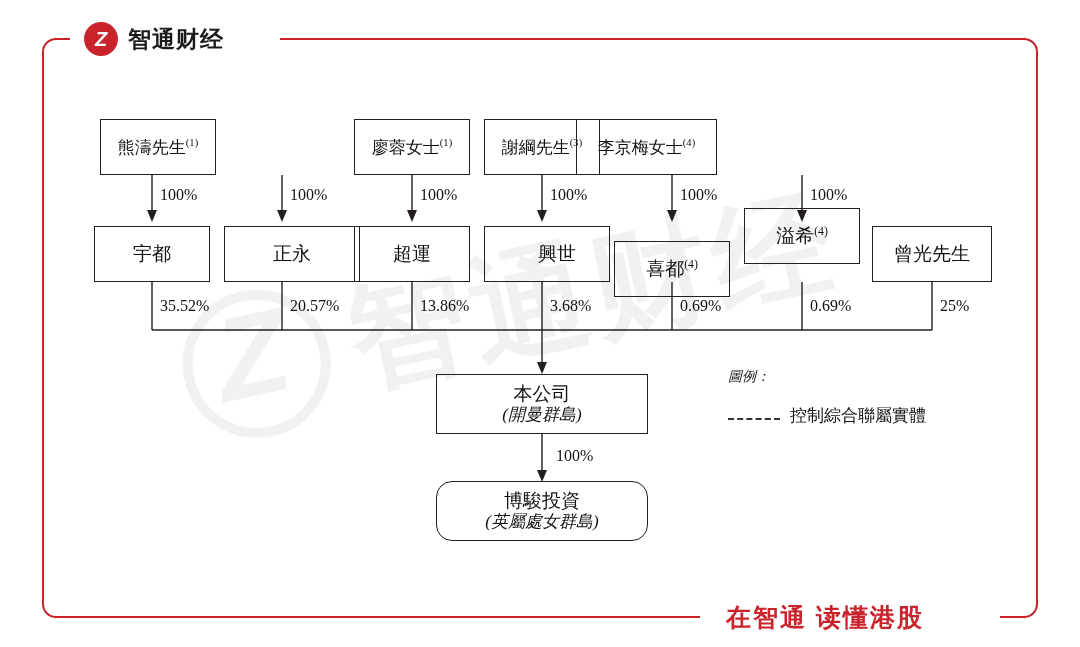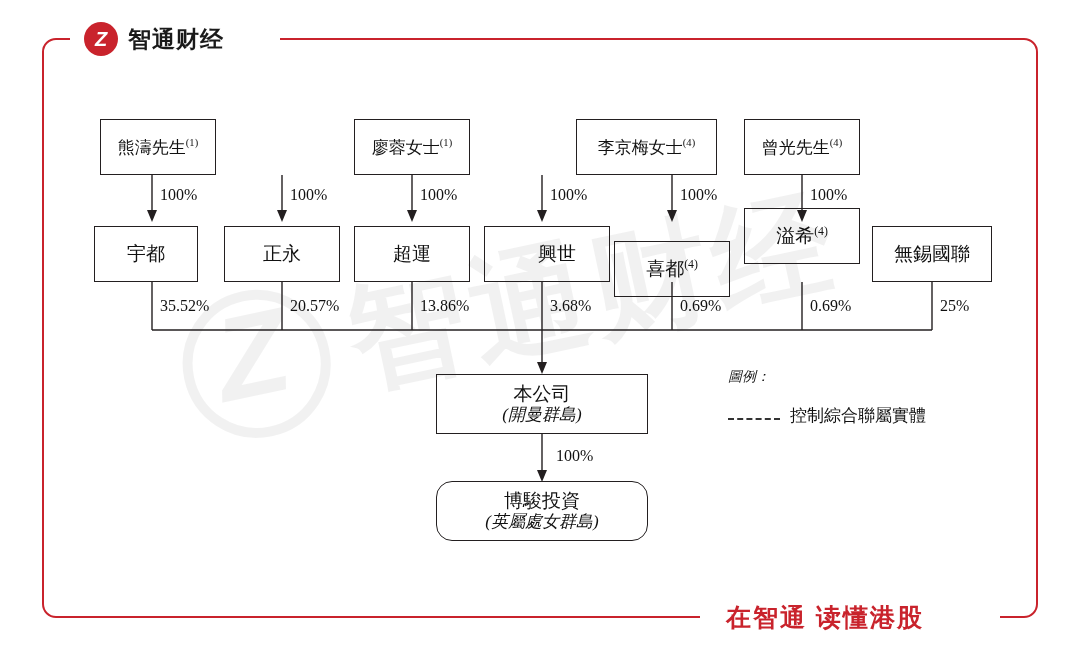--- a/index.html
+++ b/index.html
@@ -257,54 +257,54 @@
       <polygon points="542,482 537,470 547,470"></polygon>
     </g>
   </svg>
 
   <div class="node tier1" style="left:94px; top:119px; width:116px;margin-left:6px;">
     <div><span>熊濤先生</span><span class="sup">(1)</span></div>
   </div>
   <div class="node tier1" style="left:354px; top:119px; width:116px;">
     <div><span>廖蓉女士</span><span class="sup">(1)</span></div>
   </div>
+  <div class="node tier1" style="left:484px; top:119px; width:116px;">
+    <div><span>謝綱先生</span><span class="sup">(3)</span></div>
+  </div>
   <div class="node tier1" style="left:576px; top:119px; width:141px;">
     <div><span>李京梅女士</span><span class="sup">(4)</span></div>
-  </div>
-  <div class="node tier1" style="left:744px; top:119px; width:116px;">
-    <div><span>曾光先生</span><span class="sup">(4)</span></div>
   </div>
 
   <div class="pct" style="left:160px; top:186px;">100%</div>
   <div class="pct" style="left:290px; top:186px;">100%</div>
   <div class="pct" style="left:420px; top:186px;">100%</div>
   <div class="pct" style="left:550px; top:186px;">100%</div>
   <div class="pct" style="left:680px; top:186px;">100%</div>
   <div class="pct" style="left:810px; top:186px;">100%</div>
 
-  <div class="node tier2" style="left:94px; top:226px; width:104px;">
+  <div class="node tier2" style="left:94px; top:226px; width:116px;">
     <div><span>宇都</span><span class="sup"></span></div>
   </div>
-  <div class="node tier2" style="left:224px; top:226px; width:116px;">
+  <div class="node tier2" style="left:224px; top:226px; width:136px;">
     <div><span>正永</span><span class="sup"></span></div>
   </div>
   <div class="node tier2" style="left:354px; top:226px; width:116px;">
     <div><span>超運</span><span class="sup"></span></div>
   </div>
   <div class="node tier2" style="left:484px; top:226px; width:126px;padding-left:20px;">
     <div><span>興世</span><span class="sup"></span></div>
   </div>
   <div class="node tier2" style="left:614px; top:226px; width:116px;margin-top:15px;">
     <div><span>喜都</span><span class="sup">(4)</span></div>
   </div>
   <div class="node tier2" style="left:744px; top:208px; width:116px;">
     <div><span>溢希</span><span class="sup">(4)</span></div>
   </div>
   <div class="node tier2" style="left:872px; top:226px; width:120px;">
-    <div><span>無錫國聯</span><span class="sup"></span></div>
+    <div><span>曾光先生</span><span class="sup"></span></div>
   </div>
 
   <div class="pct" style="left:160px; top:297px;">35.52%</div>
   <div class="pct" style="left:290px; top:297px;">20.57%</div>
   <div class="pct" style="left:420px; top:297px;">13.86%</div>
   <div class="pct" style="left:550px; top:297px;">3.68%</div>
   <div class="pct" style="left:680px; top:297px;">0.69%</div>
   <div class="pct" style="left:810px; top:297px;">0.69%</div>
   <div class="pct" style="left:940px; top:297px;">25%</div>
 

